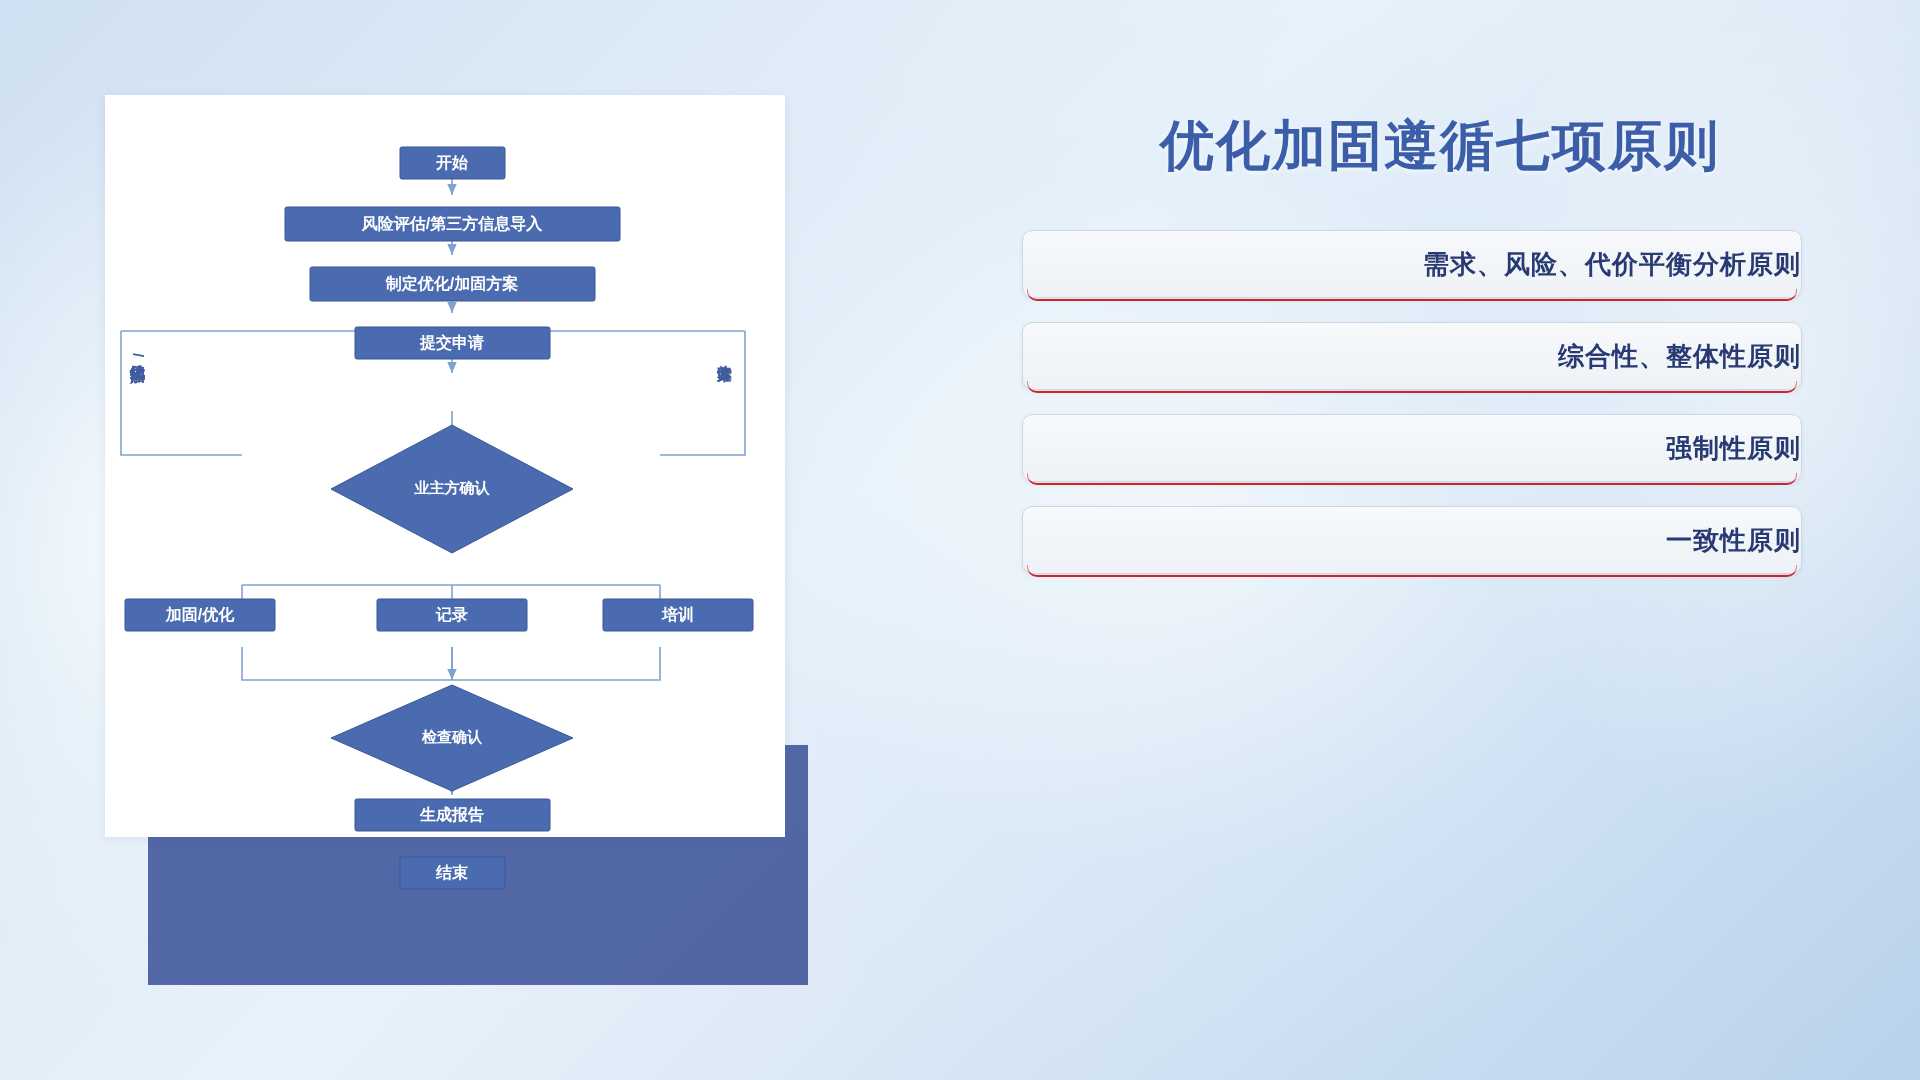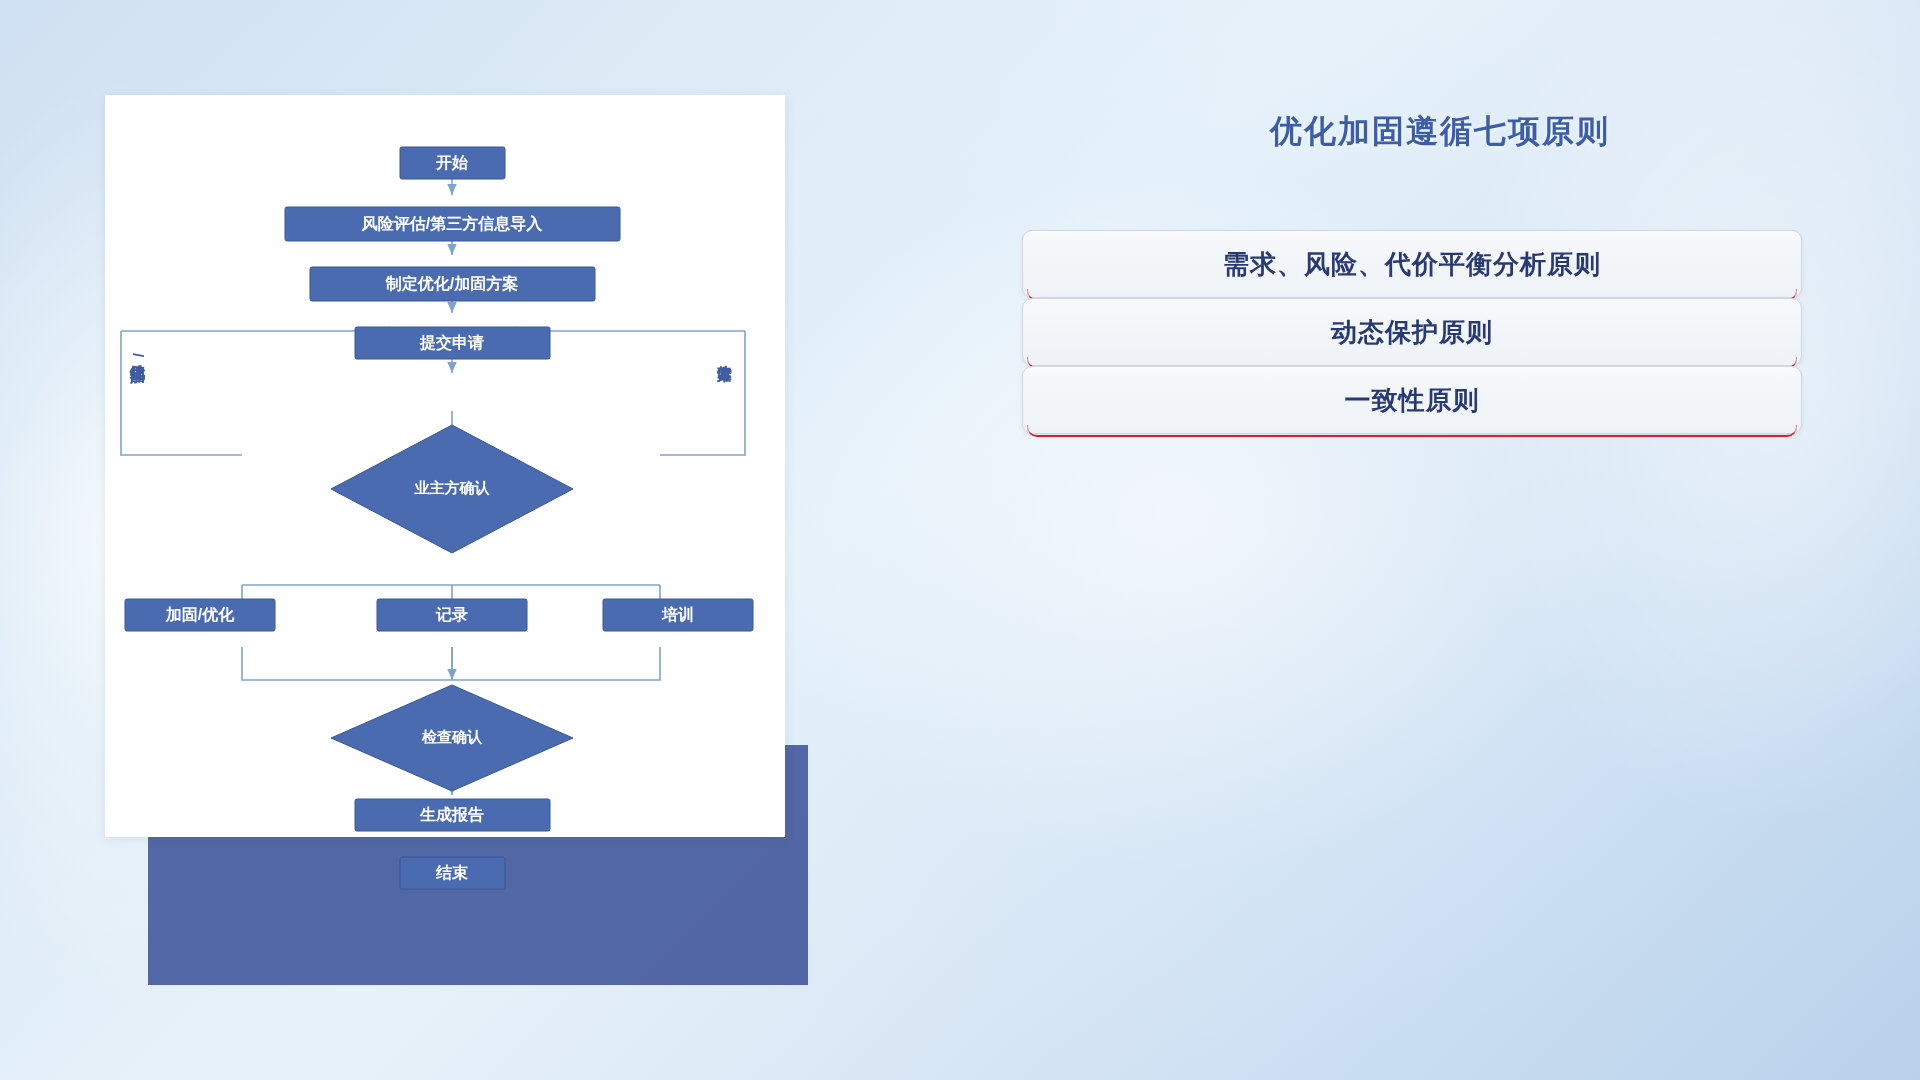--- a/index.html
+++ b/index.html
@@ -75,41 +75,42 @@
     font-weight: 700;
   }
 
   
   .right-title {
     position: absolute;
     left: 1020px;
     top: 110px;
     width: 840px;
     text-align: center;
-    font-size: 32px;
+    font-size: 54px;
     font-weight: 700;
     color: #3c5ea8;
     letter-spacing: 2px;
     text-shadow: 0 2px 4px rgba(255,255,255,0.7);
   }
   .principles {
     position: absolute;
     left: 1022px;
     top: 230px;
     width: 780px;
   }
   .principle-item {
     position: relative;
     height: 66px;
+    margin-bottom: 24px;
     background: linear-gradient(180deg, #f7f9fb 0%, #eef2f6 100%);
     border: 1px solid #cfd8e2;
     border-radius: 10px;
     display: flex;
     align-items: center;
-    justify-content: center;
+    justify-content: flex-end;
     box-shadow: 0 2px 4px rgba(80,100,140,0.10);
   }
   .principle-item::before {
     content: "";
     position: absolute;
     left: 4px;
     right: 4px;
     bottom: -4px;
     height: 10px;
     border-radius: 0 0 10px 10px;
@@ -229,18 +230,21 @@
   </svg>
 </div>
 
 <div class="right-title">优化加固遵循七项原则</div>
 
 <div class="principles">
   <div class="principle-item">
     <span class="principle-label">需求、风险、代价平衡分析原则</span>
   </div>
   <div class="principle-item">
-    <span class="principle-label">动态保护原则</span>
+    <span class="principle-label">综合性、整体性原则</span>
+  </div>
+  <div class="principle-item">
+    <span class="principle-label">强制性原则</span>
   </div>
   <div class="principle-item">
     <span class="principle-label">一致性原则</span>
   </div>
 </div>
 
 </body></html>

